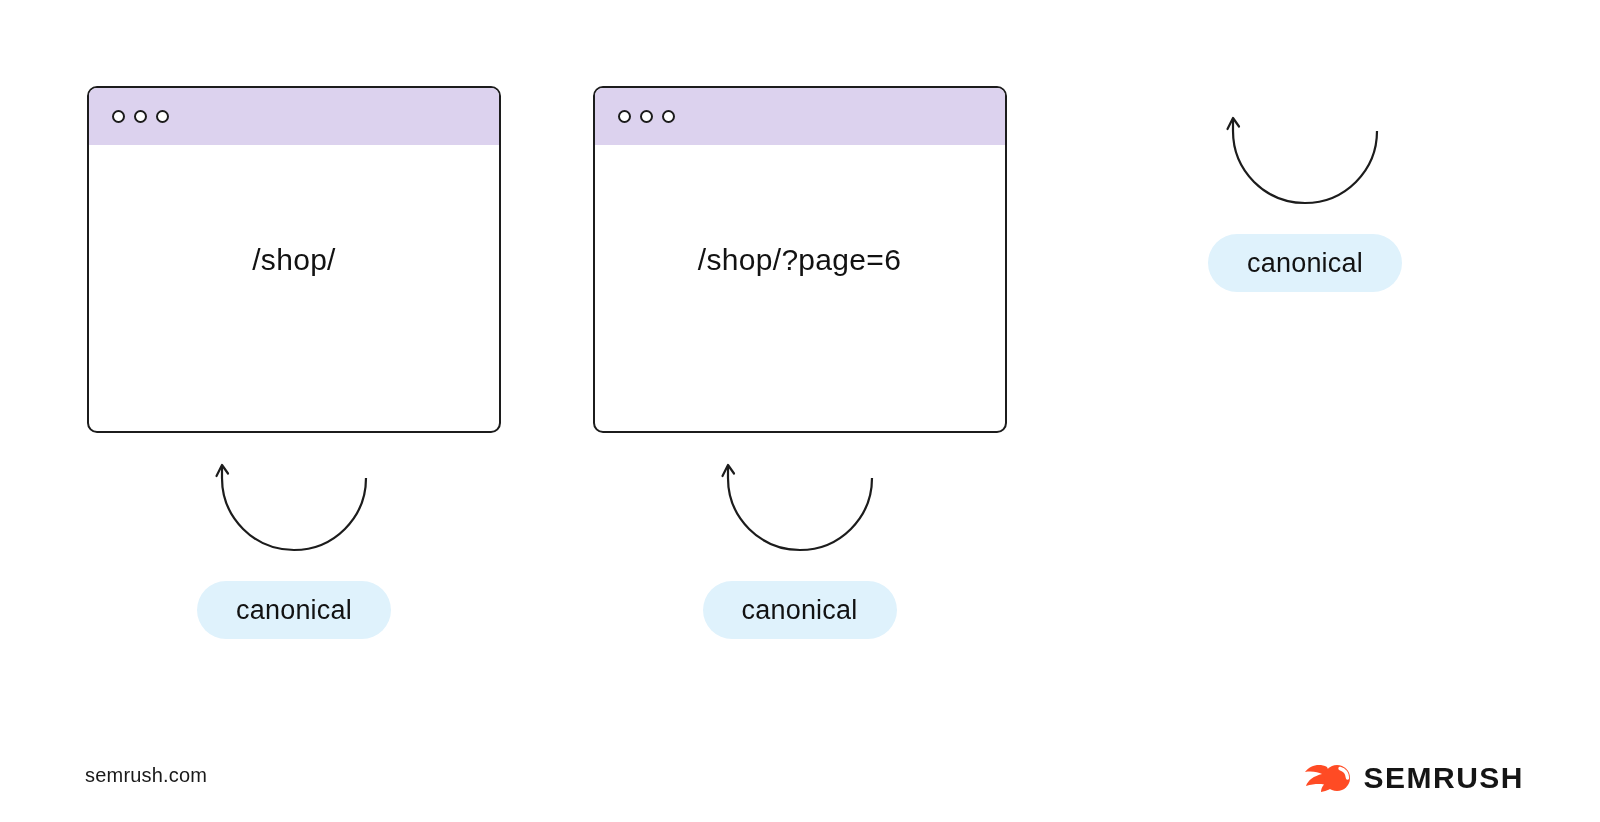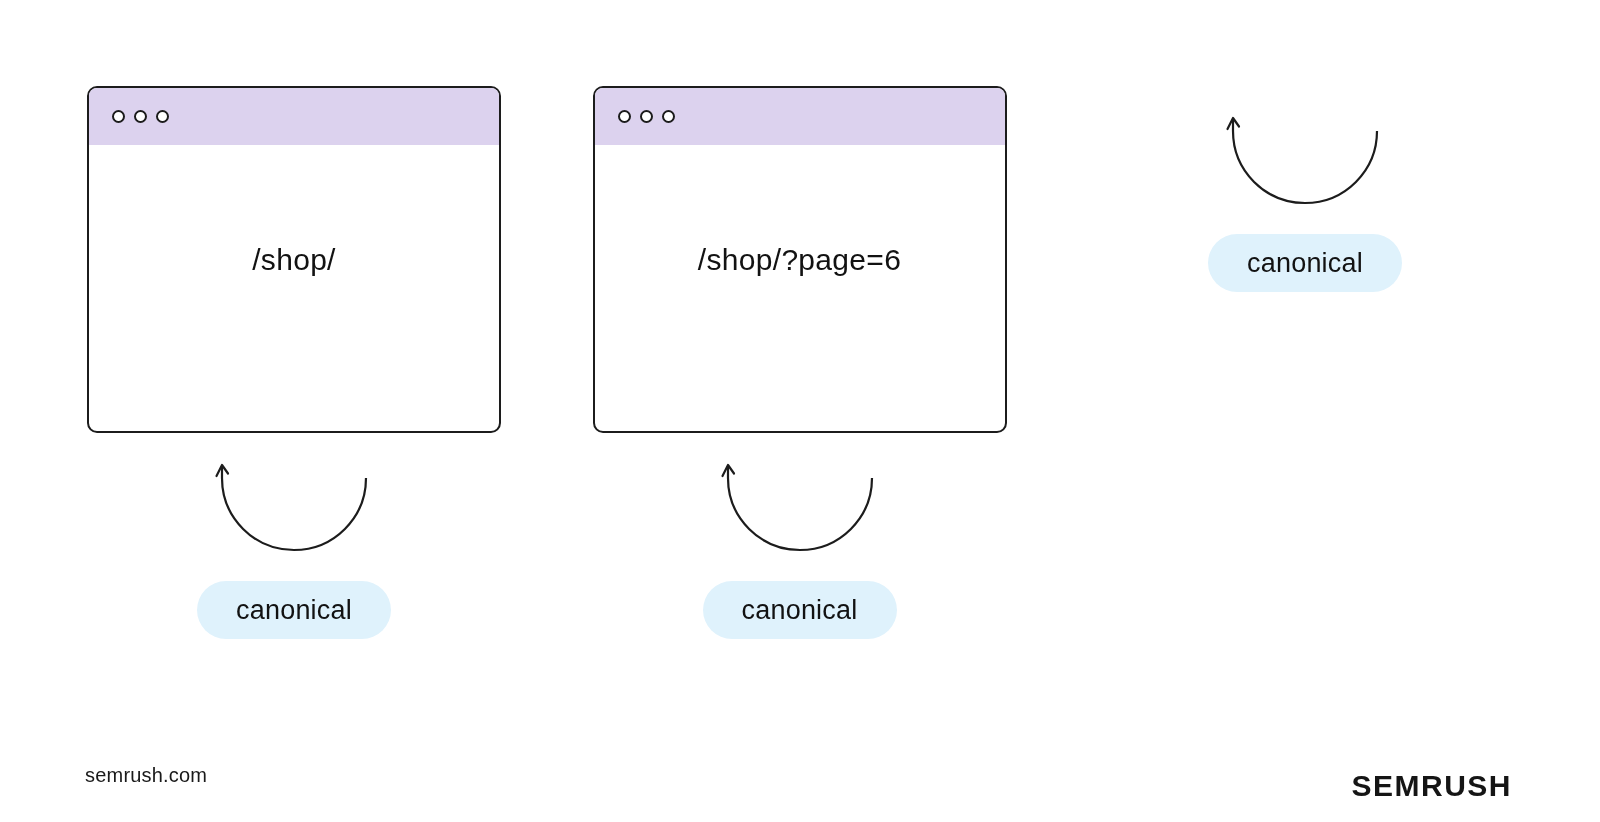--- a/index.html
+++ b/index.html
@@ -56,22 +56,22 @@
     display:flex;align-items:center;justify-content:center;
   }
   .pill span{
     font-size:27px;color:var(--text);letter-spacing:0.2px;
   }
   .site-credit{
     position:absolute;left:85px;top:764px;
     font-size:20px;color:#1a1a1a;letter-spacing:0.2px;
   }
   .brand{
-    position:absolute;right:88px;top:760px;height:36px;
-    display:flex;align-items:center;gap:11px;flex-direction:column;
+    position:absolute;right:76px;top:760px;height:36px;
+    display:flex;align-items:center;gap:11px;
   }
   .brand-icon{display:block;}
   .brand-icon .flame{fill:var(--brand-orange);}
   .brand-text{
     font-size:30px;font-weight:700;color:#151515;
     letter-spacing:1.5px;line-height:1;
   }
 </style>
 </head>
 <body>

